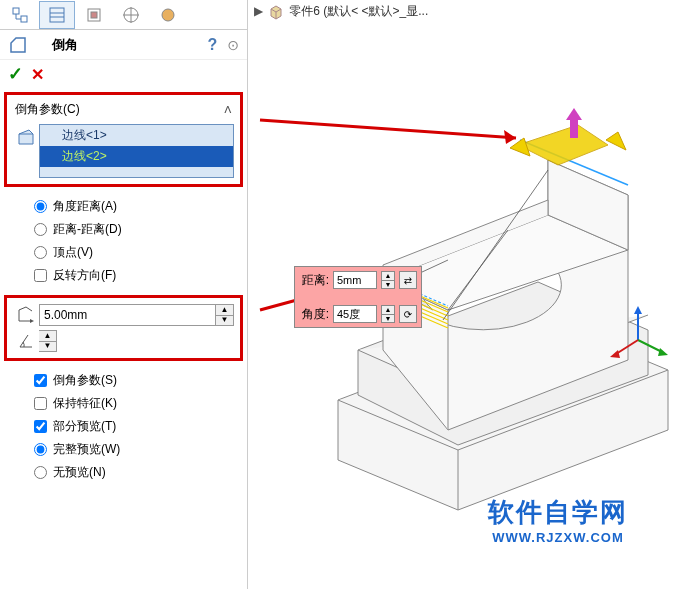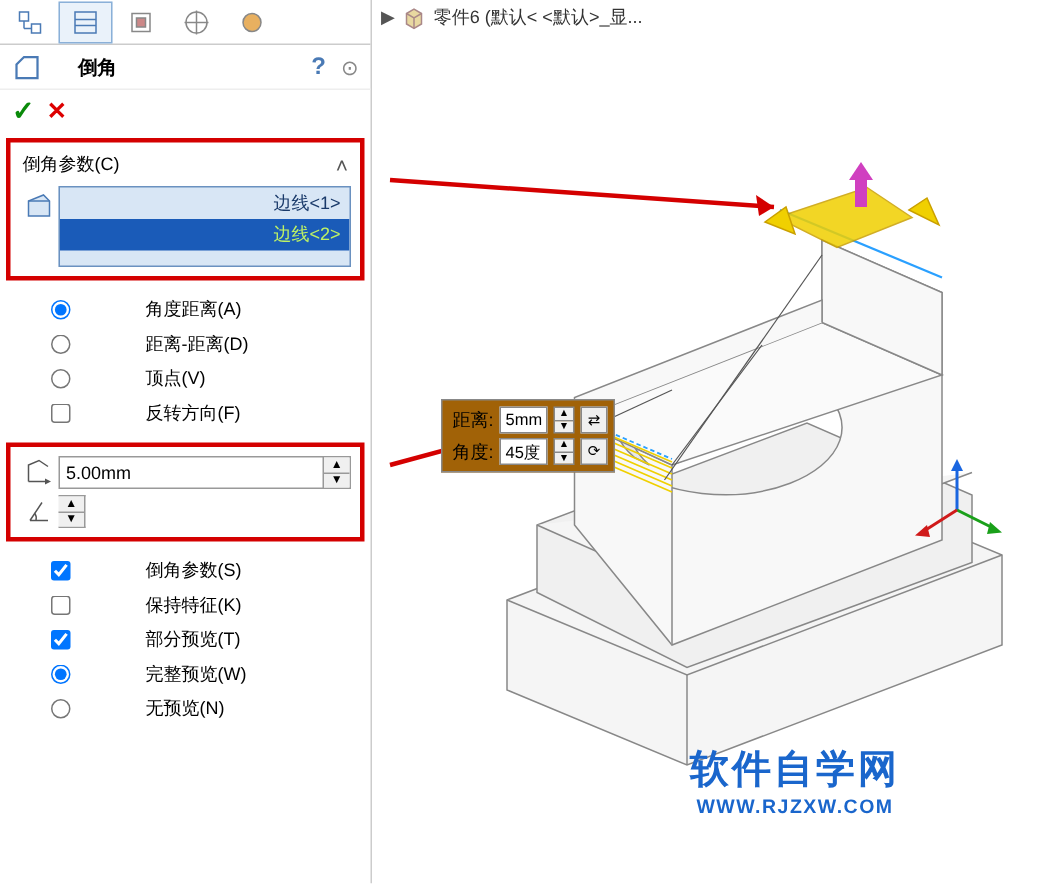--- a/index.html
+++ b/index.html
@@ -15,44 +15,44 @@
 .ok-cancel { height: 28px; display: flex; align-items: center; padding: 0 8px; gap: 8px; }
 .check { color: #0a8a0a; font-size: 18px; font-weight: bold; }
 .cross { color: #d00; font-size: 16px; font-weight: bold; }
 .group { border: 3px solid #d40000; margin: 4px; padding: 2px 2px 4px 2px; position: relative; }
 .group-header { display: flex; align-items: center; padding: 4px 6px; }
 .group-header .title { font-size: 12px; }
 .chevron { margin-left: auto; color: #555; font-size: 14px; }
 .selection-row { display: flex; align-items: flex-start; padding: 2px 4px; }
 .sel-icon { width: 26px; height: 40px; display: flex; align-items: flex-start; justify-content: center; padding-top: 2px; }
 .sel-list { flex: 1; border: 1px solid #6a91c0; background: #d8e6f5; height: 54px; overflow: hidden; }
-.sel-item { padding: 2px 6px; color: #1a3a6a; text-align: right; }
+.sel-item { padding: 2px 22px; color: #1a3a6a; }
 .sel-item.selected { background: #1a5bb8; color: #bef264; }
 .opts { padding: 4px 0 4px 34px; }
-.opt-row { display: flex; align-items: center; padding: 3px 0; gap: 44px; }
+.opt-row { display: flex; align-items: center; padding: 3px 0; }
 .opt-row input[type=radio], .opt-row input[type=checkbox] { margin-right: 6px; }
 .param-row { display: flex; align-items: center; padding: 2px 4px; }
 .param-icon { width: 26px; display: flex; justify-content: center; }
 .param-input { flex: 1; height: 22px; border: 1px solid #999; padding: 0 4px; background: #fff; }
 .spinner { width: 18px; height: 22px; border: 1px solid #999; border-left: none; display: flex; flex-direction: column; }
 .spin-btn { flex: 1; background: #f0f0f0; border: none; font-size: 8px; line-height: 1; }
 .spin-btn:first-child { border-bottom: 1px solid #999; }
 .canvas-area { position: absolute; left: 248px; top: 0; right: 0; bottom: 0; background: #fff; }
 .breadcrumb { position: absolute; top: 2px; left: 6px; display: flex; align-items: center; font-size: 12px; color: #333; }
 .breadcrumb .arrow { margin-right: 4px; color: #555; }
 .model-svg { position: absolute; top: 0; left: 0; width: 452px; height: 589px; }
-.dim-box { position: absolute; left: 294px; top: 266px; background: #a16207; border: 1px solid #888; padding: 4px; display: flex; flex-direction: column; gap: 3px; font-size: 11px; }
+.dim-box { position: absolute; left: 294px; top: 266px; background: #fca5a5; border: 1px solid #888; padding: 4px; display: flex; flex-direction: column; gap: 16px; font-size: 11px; }
 .dim-row { display: flex; align-items: center; gap: 4px; }
 .dim-row .lbl { width: 30px; text-align: right; }
-.dim-row .val { width: 32px; height: 18px; border: 1px solid #888; padding: 0 3px; font-size: 11px; }
+.dim-row .val { width: 44px; height: 18px; border: 1px solid #888; padding: 0 3px; font-size: 11px; }
 .mini-spin { width: 14px; height: 18px; border: 1px solid #888; display: flex; flex-direction: column; }
 .mini-spin .sb { flex: 1; background: #f0f0f0; font-size: 7px; display:flex;align-items:center;justify-content:center; }
 .mini-spin .sb:first-child { border-bottom: 1px solid #888; }
 .reverse-btn { width: 18px; height: 18px; border: 1px solid #888; background: #f0f0f0; display:flex;align-items:center;justify-content:center; font-size:10px;}
-.watermark { position: absolute; left: 212px; top: 495px; color: #1a66cc; font-weight: bold; text-align: center; }
+.watermark { position: absolute; left: 240px; top: 495px; color: #1a66cc; font-weight: bold; text-align: center; }
 .watermark .cn { font-size: 26px; letter-spacing: 2px; }
 .watermark .en { font-size: 13px; letter-spacing: 1px; text-shadow: 1px 1px 0 #fff; }
 .arrow-line { stroke: #d40000; stroke-width: 3; fill: none; }
 .arrow-head { fill: #d40000; }
 </style>
 </head>
 <body>
 
 <div class="left-panel">
   <div class="tab-bar">

